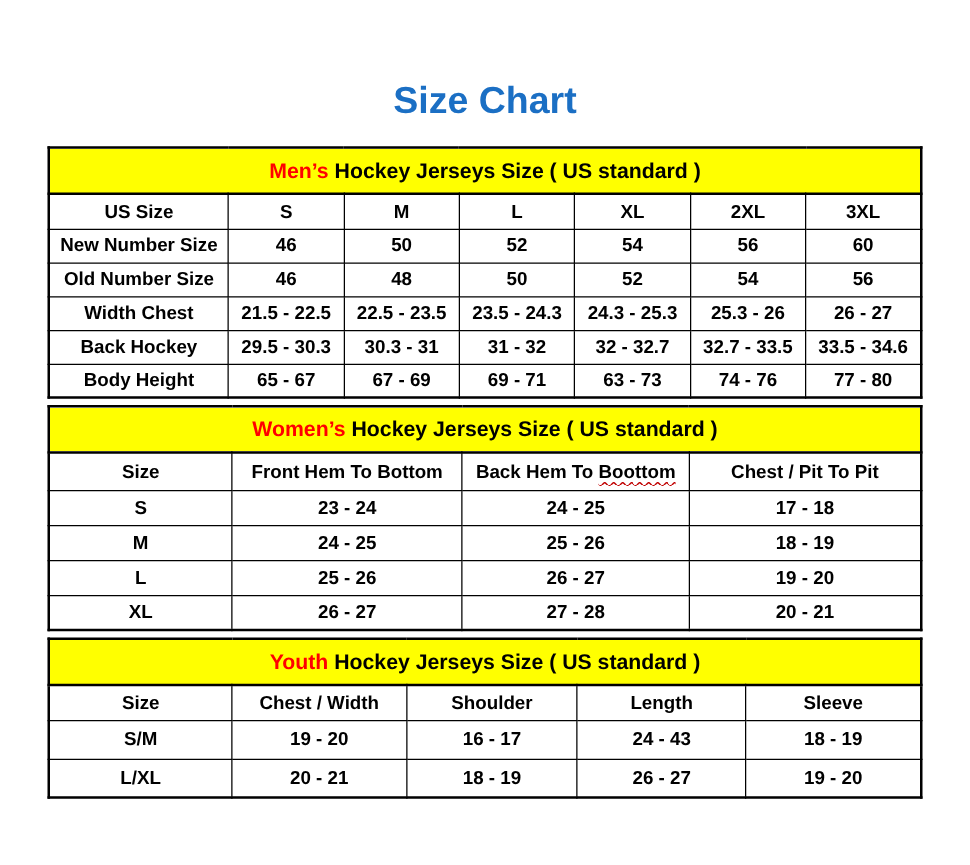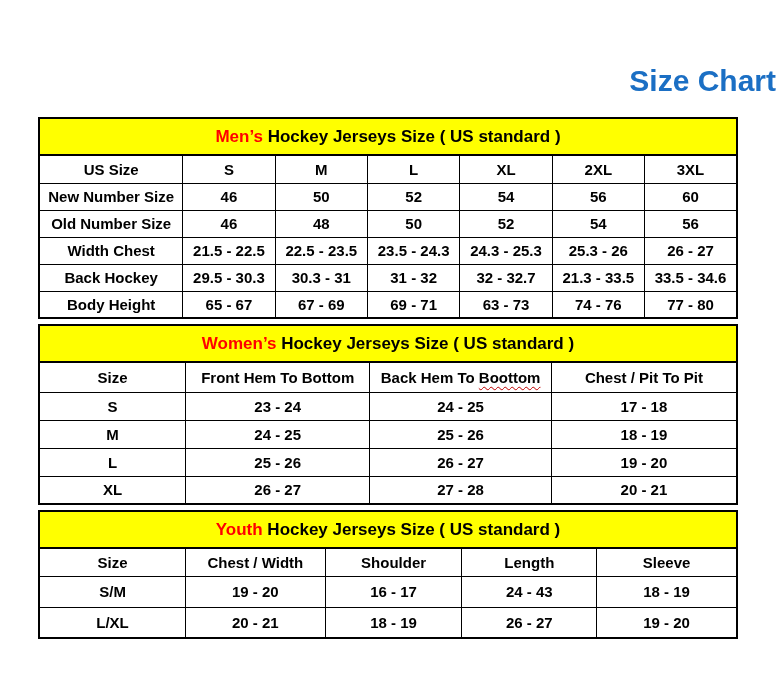--- a/index.html
+++ b/index.html
@@ -14,21 +14,21 @@
     background:#FFFFFF;
     font-family:"Liberation Sans", sans-serif;
     color:var(--ink);
     overflow:hidden;
   }
   .sheet{width:776px;height:692px;position:relative;}
   .page-title{
     margin:0;
     padding-top:64px;
     padding-bottom:19px;
-    text-align:right;
+    text-align:center;
     font-size:30px;
     font-weight:bold;
     letter-spacing:0px;
     color:var(--blue);
   }
   .tables{width:700px;margin:0 auto;}
   table{
     width:100%;
     border-collapse:collapse;
     table-layout:fixed;
@@ -123,21 +123,21 @@
             <td>24.3 - 25.3</td>
             <td>25.3 - 26</td>
             <td>26 - 27</td>
           </tr>
           <tr class="row">
             <td>Back Hockey</td>
             <td>29.5 - 30.3</td>
             <td>30.3 - 31</td>
             <td>31 - 32</td>
             <td>32 - 32.7</td>
-            <td>21.3 - 33.5</td>
+            <td>32.7 - 33.5</td>
             <td>33.5 - 34.6</td>
           </tr>
           <tr class="row">
             <td>Body Height</td>
             <td>65 - 67</td>
             <td>67 - 69</td>
             <td>69 - 71</td>
             <td>63 - 73</td>
             <td>74 - 76</td>
             <td>77 - 80</td>

